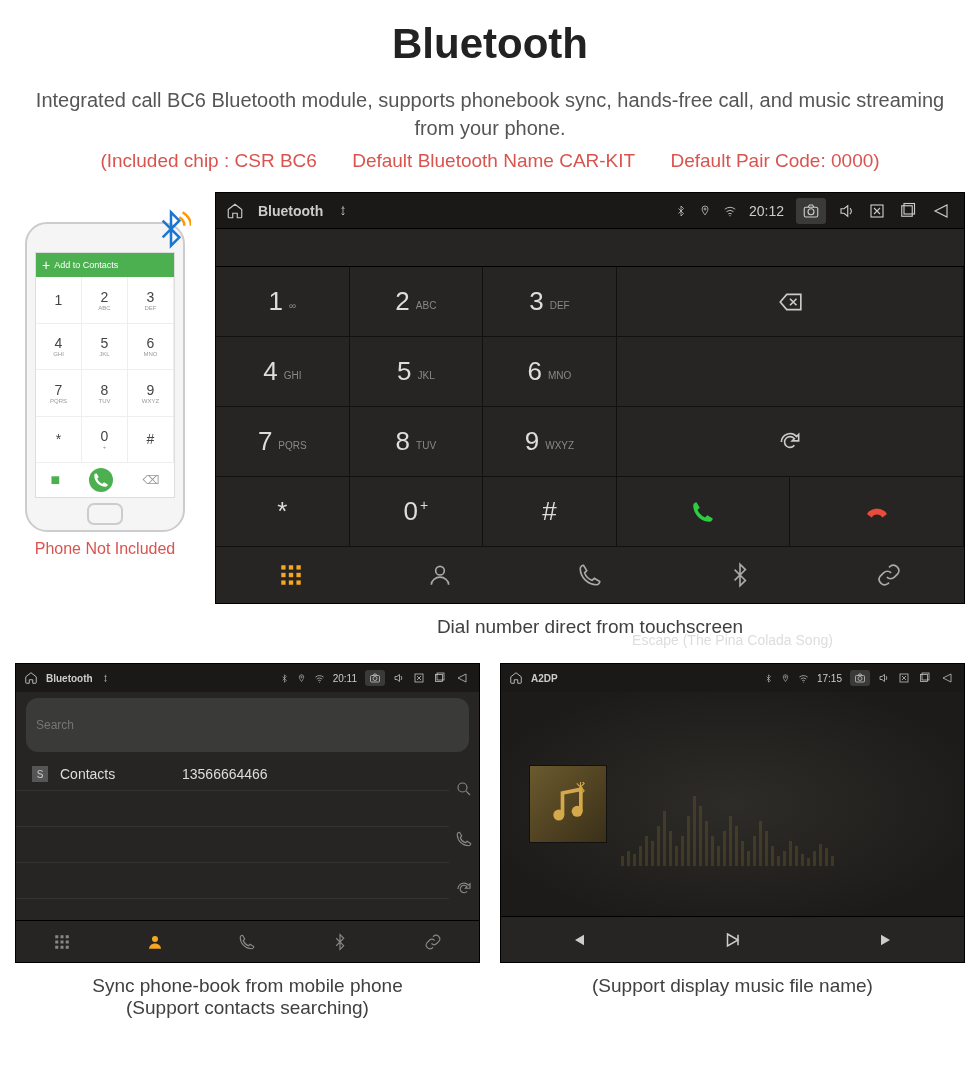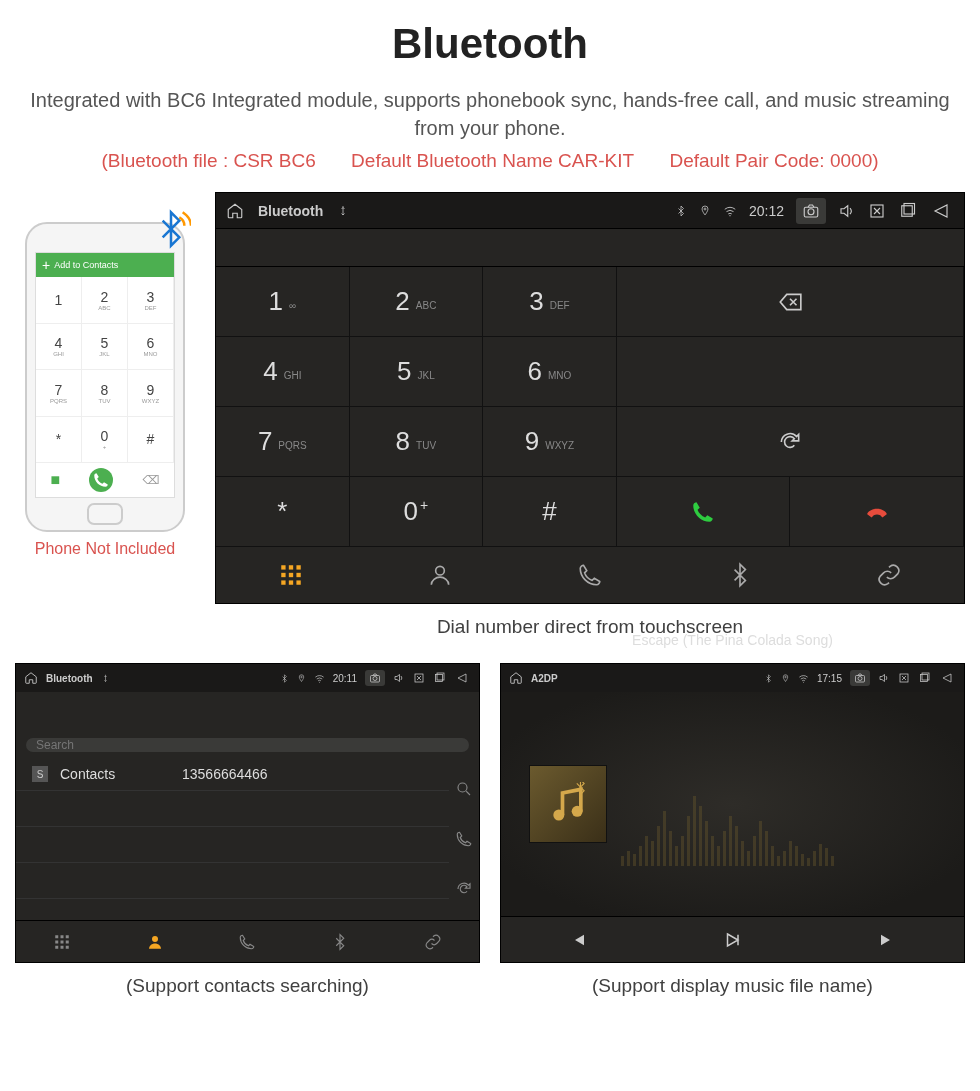--- a/index.html
+++ b/index.html
@@ -39,21 +39,21 @@
 .tabbar > div { flex: 1; display: flex; align-items: center; justify-content: center; color: #aaa; }
 .tabbar .active { color: #f5a623; }
 .caption { text-align: center; font-size: 19px; color: #404040; margin-top: 12px; }
 .caption .sub { display: block; }
 .bottom-row { display: flex; gap: 20px; margin-top: 25px; }
 .panel { flex: 1; }
 .panel .device-sm { background: #262523; border: 1px solid #000; height: 300px; display: flex; flex-direction: column; }
 .statusbar-sm { height: 28px; background: #1a1918; display: flex; align-items: center; padding: 0 8px; color: #ccc; font-size: 10px; gap: 8px; }
 .statusbar-sm .sb-right { margin-left: auto; display: flex; gap: 8px; align-items: center; justify-content: flex-end; }
 .search-row { padding: 6px 10px; display: flex; align-items: center; gap: 10px; }
-.search-input { flex: 1; background: #3a3a38; color: #888; font-size: 12px; padding: 0 10px; border-radius: 12px; border: none; margin-top: 40px; }
+.search-input { flex: 1; background: #3a3a38; color: #888; font-size: 12px; padding: 20px 10px; border-radius: 12px; border: none; }
 .contact-row { padding: 8px 16px; color: #ddd; font-size: 14px; display: flex; align-items: center; gap: 12px; border-bottom: 1px solid #333; }
 .contact-badge { background: #555; color: #ccc; width: 16px; height: 16px; font-size: 10px; display: flex; align-items: center; justify-content: center; }
 .side-icons { display: flex; flex-direction: column; justify-content: space-around; padding: 6px; color: #888; }
 .contact-body { flex: 1; display: flex; }
 .contact-list { flex: 1; }
 .tabbar-sm { display: flex; height: 42px; border-top: 1px solid #000; }
 .tabbar-sm > div { flex: 1; display: flex; align-items: center; justify-content: center; color: #888; font-size: 14px; }
 .music-body { flex: 1; display: flex; flex-direction: column; align-items: center; justify-content: flex-start; position: relative; background: radial-gradient(ellipse at center, #2e2c28 0%, #1c1b19 80%); }
 .album { width: 78px; height: 78px; background: linear-gradient(135deg,#6b5a2e,#3a2f18); border: 1px solid #111; position: absolute; left: 28px; top: 50%; transform: translateY(-50%); display: flex; align-items: center; justify-content: center; }
 .album svg { width: 44px; height: 44px; }
@@ -162,23 +162,23 @@
 <g id="i-note">
         <path d="M9 18V6l10-2v12" fill="none" stroke="currentColor" stroke-width="2"></path>
         <circle cx="7" cy="18" r="3" fill="currentColor"></circle>
         <circle cx="17" cy="16" r="3" fill="currentColor"></circle>
       </g>
 </defs>
 </svg>
 
 <div class="container">
   <h1 class="title">Bluetooth</h1>
-  <p class="subtitle">Integrated with BC6 Integrated module, supports phonebook sync, hands-free call, and music streaming from your phone.</p>
+  <p class="subtitle">Integrated call BC6 Bluetooth module, supports phonebook sync, hands-free call, and music streaming from your phone.</p>
   <p class="specs">
-    <span>(Bluetooth file : CSR BC6</span>
+    <span>(Included chip : CSR BC6</span>
     <span>Default Bluetooth Name CAR-KIT</span>
     <span>Default Pair Code: 0000)</span>
   </p>
 
   <div class="main-row">
     <div class="phone-col">
       <div class="phone-mock">
         <div class="bt-signal">
           <svg width="40" height="40" viewBox="0 0 24 24" style="color:#1976d2">
               <use href="#i-bt"></use>
@@ -529,20 +529,21 @@
               </svg>
             </div>
           <div>
               <svg class="ico" viewBox="0 0 24 24">
                 <use href="#i-link"></use>
               </svg>
             </div>
         </div>
       </div>
       <p class="caption">
+        <span>Sync phone-book from mobile phone</span>
         <span class="sub">(Support contacts searching)</span>
       </p>
     </div>
 
     <div class="panel">
       <div class="device-sm">
         <div class="statusbar-sm">
           <span>
               <svg viewBox="0 0 24 24" style="width:14px;height:14px">
                 <use href="#i-home"></use>

